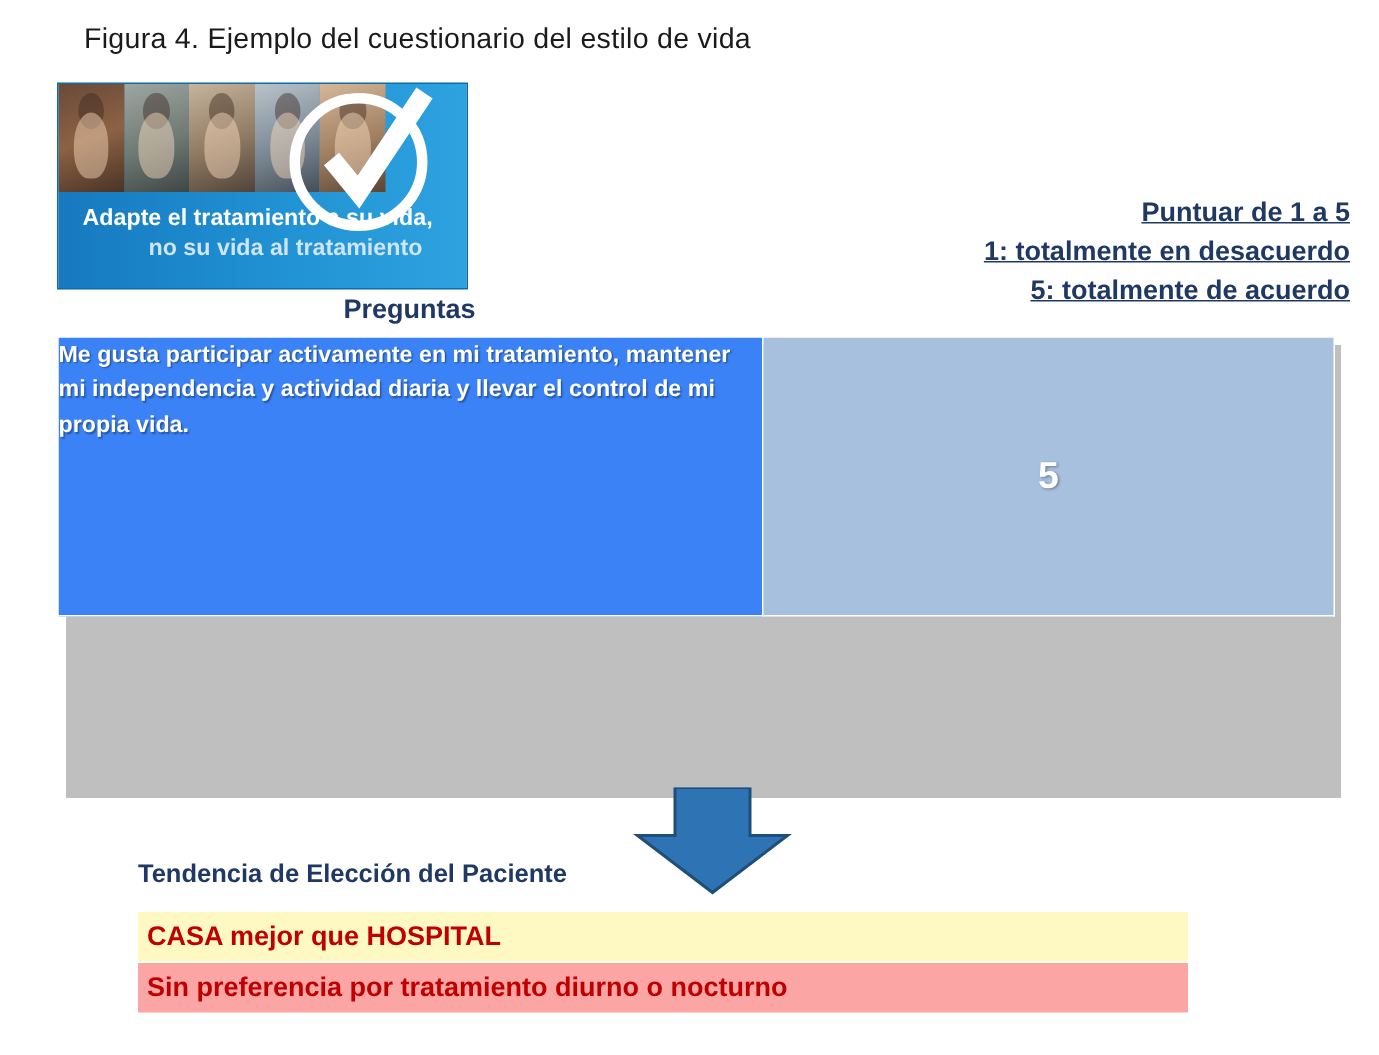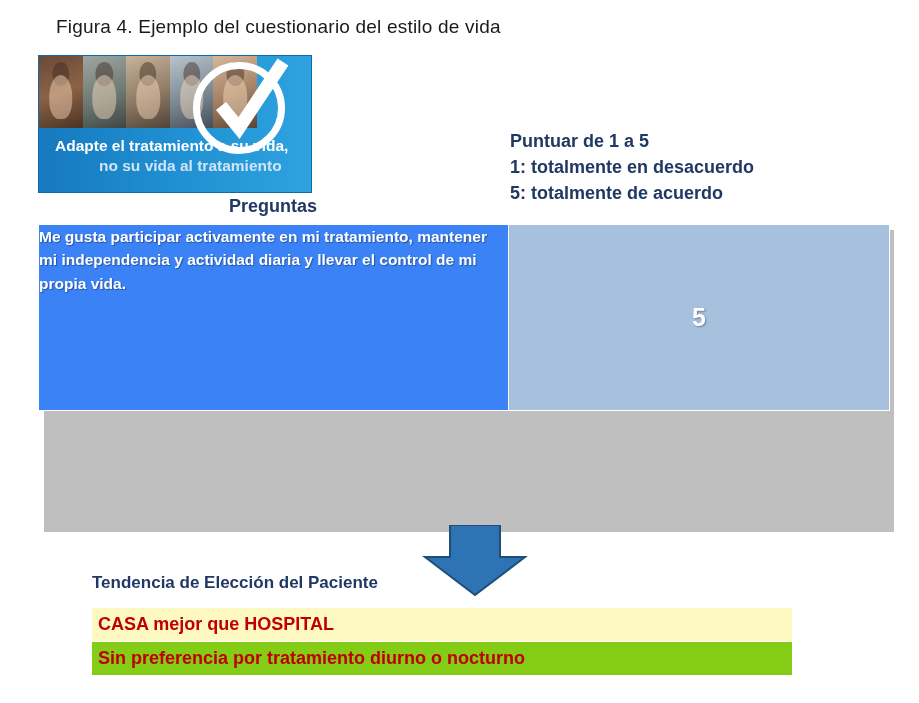--- a/index.html
+++ b/index.html
@@ -112,25 +112,26 @@
     color: #cfe4f5;
     padding-left: 44px;
     font-weight: bold;
   }
   
   .header-scale {
     position: absolute;
     left: 510px;
     top: 128px;
     width: 390px;
-    text-align: left;
+    text-align: right;
     font-size: 18px;
     font-weight: bold;
     color: #1f3864;
     line-height: 1.45;
+    text-decoration: underline;
   }
   .header-preguntas {
     position: absolute;
     left: 38px;
     top: 196px;
     width: 470px;
     text-align: center;
     font-size: 18px;
     font-weight: bold;
     color: #1f3864;
@@ -210,21 +211,21 @@
     color: #c00000;
     padding: 6px 8px 6px 6px;
     box-sizing: border-box;
   }
   .result-1 {
     top: 608px;
     background: #fef9c3;
   }
   .result-2 {
     top: 642px;
-    background: #84cc16;
+    background: #fca5a5;
   }
 </style>
 </head>
 <body>
 
 <div class="page">
 
   <div class="figure-caption">Figura 4. Ejemplo del cuestionario del estilo de vida</div>
 
   <div class="banner">

